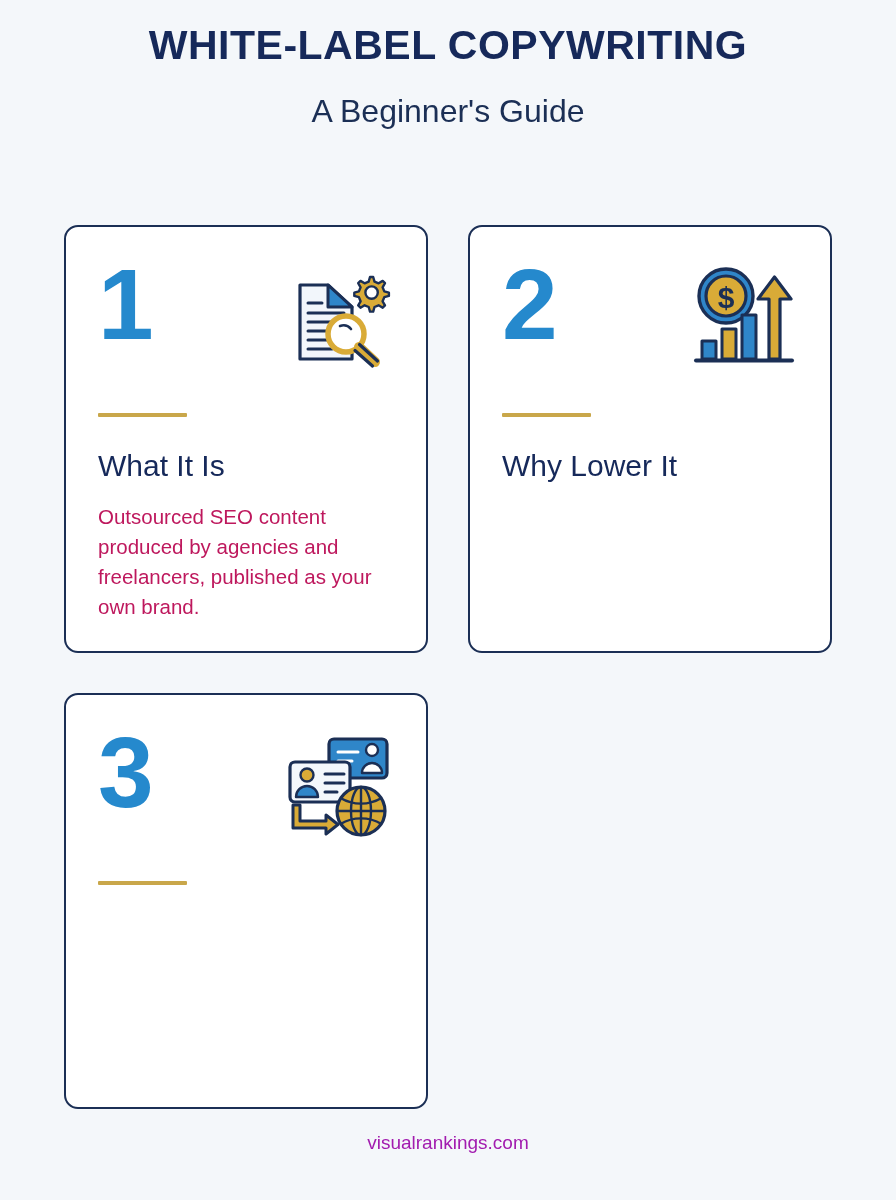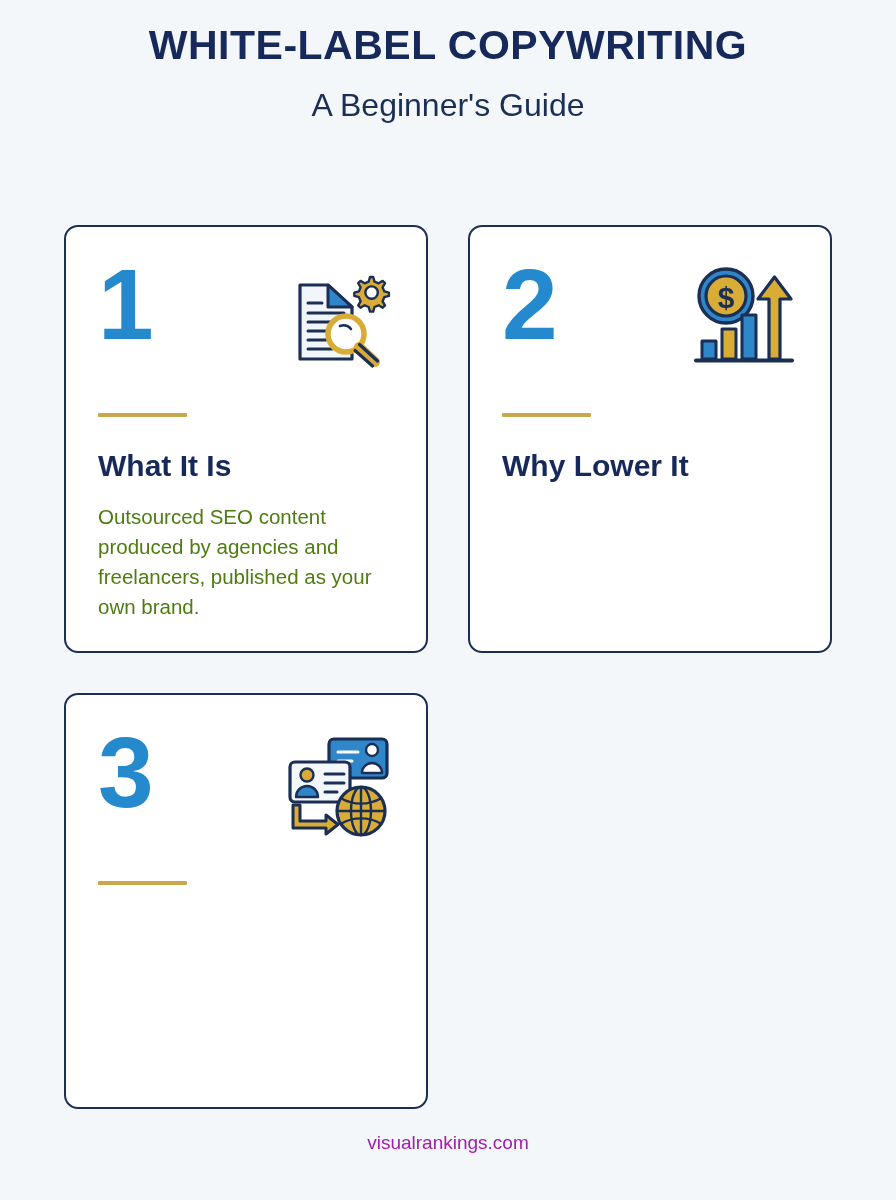--- a/index.html
+++ b/index.html
@@ -25,21 +25,21 @@
   .main-title {
     font-size: 41px;
     font-weight: 700;
     letter-spacing: 0.5px;
     color: #16295a;
     line-height: 1.1;
     text-transform: uppercase;
   }
 
   .subtitle {
-    margin-top: 18px;
+    margin-top: 24px;
     font-size: 32px;
     font-weight: 400;
     color: #1b2f55;
     line-height: 1.2;
   }
 
   
   .card-grid {
     position: absolute;
     left: 64px;
@@ -89,30 +89,30 @@
     width: 89px;
     height: 4px;
     background: #c9a74a;
     margin-top: 26px;
     border-radius: 1px;
   }
 
   .card-heading {
     margin-top: 32px;
     font-size: 30px;
-    font-weight: 700;
+    font-weight: 400;
     color: #16295a;
     line-height: 1.15;
   }
 
   .card-body {
     margin-top: 18px;
     font-size: 20.5px;
     font-weight: 400;
-    color: #4d7c0f;
+    color: #be185d;
     line-height: 1.48;
     max-width: 310px;
   }
 
   
   .footer {
     position: absolute;
     left: 0;
     right: 0;
     top: 1132px;

